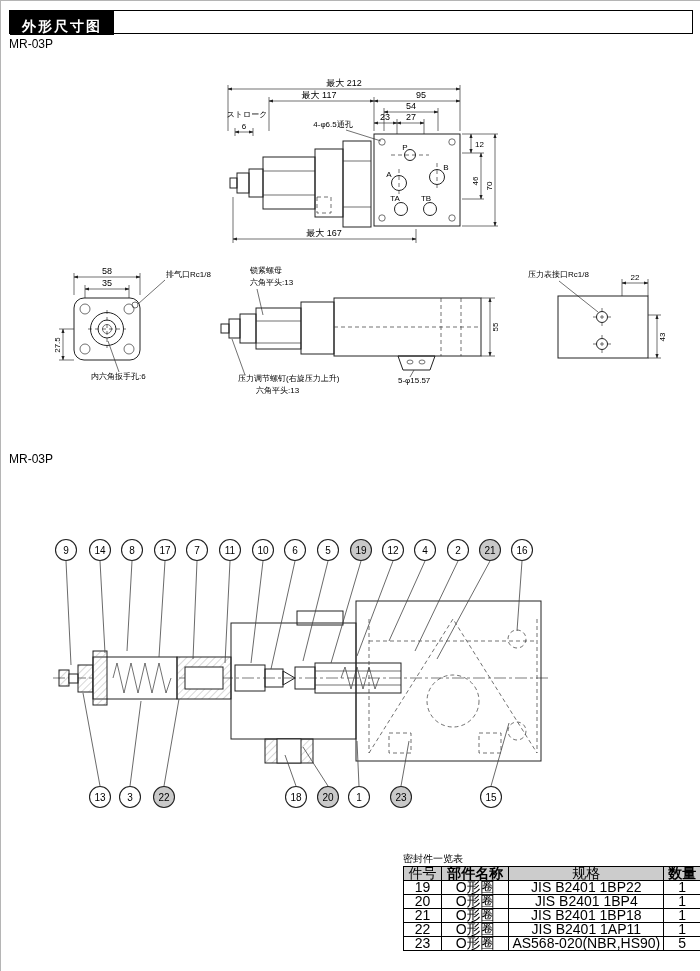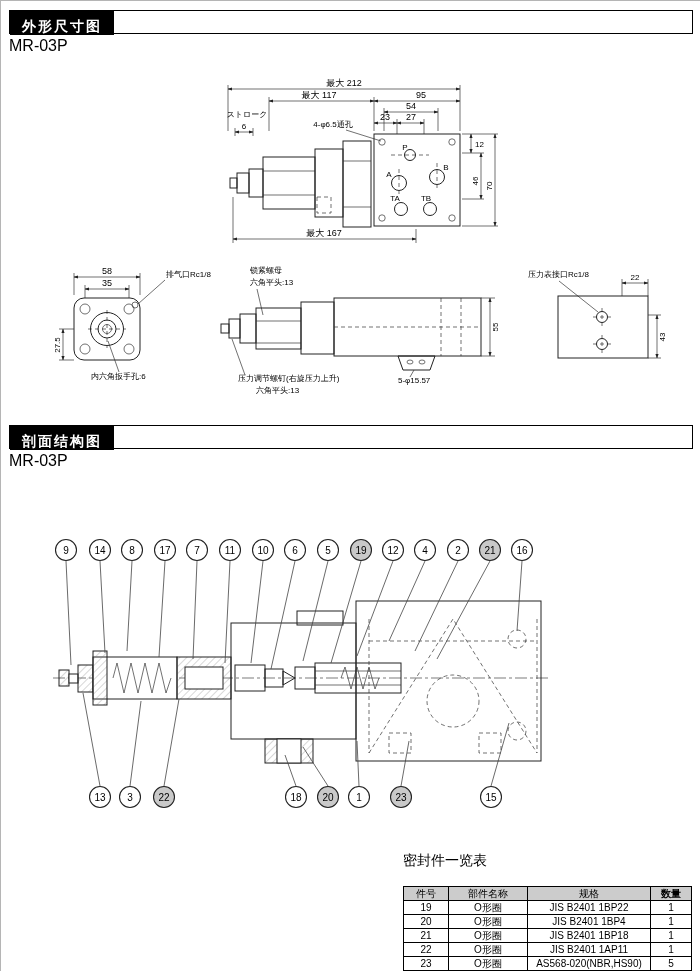--- a/index.html
+++ b/index.html
@@ -14,26 +14,26 @@
   .cline{stroke:#444;stroke-width:0.7;fill:none;stroke-dasharray:12 3 3 3;}
   .hatchfill{fill:url(#hatch);stroke:#222;stroke-width:1;}
   .white{fill:#fff;stroke:#222;stroke-width:1;}
   .callout{fill:#fff;stroke:#222;stroke-width:1.1;}
   .callout.seal{fill:#c9c9c9;}
   .callout-num{font-size:10px;}
   .leader{stroke:#444;stroke-width:0.8;}
   .bar{position:absolute;left:8px;width:682px;height:22px;border:1px solid #000;background:#fff;z-index:5;}
   .bar-label{display:inline-block;background:#000;color:#fff;font-weight:bold;font-size:14px;
              line-height:22px;height:16px;padding:4px 12px;letter-spacing:2px;}
-  .model{position:absolute;left:8px;font-size:16px;z-index:5;}
+  .model{position:absolute;left:8px;font-size:12px;z-index:5;}
   .seal-table-wrap{position:absolute;left:402px;top:851px;z-index:5;font-size:10px;}
-  .seal-table-title{font-size:14px;margin-bottom:16px;}
+  .seal-table-title{font-size:10px;margin-bottom:0;}
   table.seal{border-collapse:collapse;}
   table.seal th,table.seal td{border:1px solid #000;padding:0 3px;height:13px;line-height:13px;
-             text-align:center;font-size:10px;font-weight:normal;white-space:nowrap;}
+             text-align:center;font-size:14px;font-weight:normal;white-space:nowrap;}
   table.seal th{background:#ccc;}
 </style>
 </head>
 <body>
 
 <div class="page">
 
   <svg class="drawing" width="700" height="971" viewBox="0 0 700 971">
     <defs>
       <marker id="arr" viewBox="0 0 10 10" refX="9" refY="5" markerWidth="7" markerHeight="7" orient="auto-start-reverse">
@@ -317,32 +317,29 @@
         <circle cx="490" cy="796" r="10.5" class="callout"></circle>
         <text x="490" y="799.5" text-anchor="middle" class="callout-num">15</text>
       </g>
   </svg>
 
   <div class="bar" style="top:9px;">
     <span class="bar-label">外形尺寸图</span>
   </div>
   <div class="model" style="top:36px;">MR-03P</div>
 
-  <div class="bar" style="top:424px;">
-    <span class="bar-label">剖面结构图</span>
-  </div>
   <div class="model" style="top:451px;">MR-03P</div>
 
   <div class="seal-table-wrap">
     <div class="seal-table-title">密封件一览表</div>
     <table class="seal">
       <thead>
         <tr>
             <th style="width: 38px;">件号</th>
-            <th style="width: 72px;">部件名称</th>
+            <th style="width: 72px; font-weight: bold;">部件名称</th>
             <th style="width: 116px;">规格</th>
             <th style="width: 34px; font-weight: bold;">数量</th>
           </tr>
       </thead>
       <tbody>
           <tr>
             <td>19</td>
             <td>O形圈</td>
             <td>JIS B2401 1BP22</td>
             <td>1</td>

